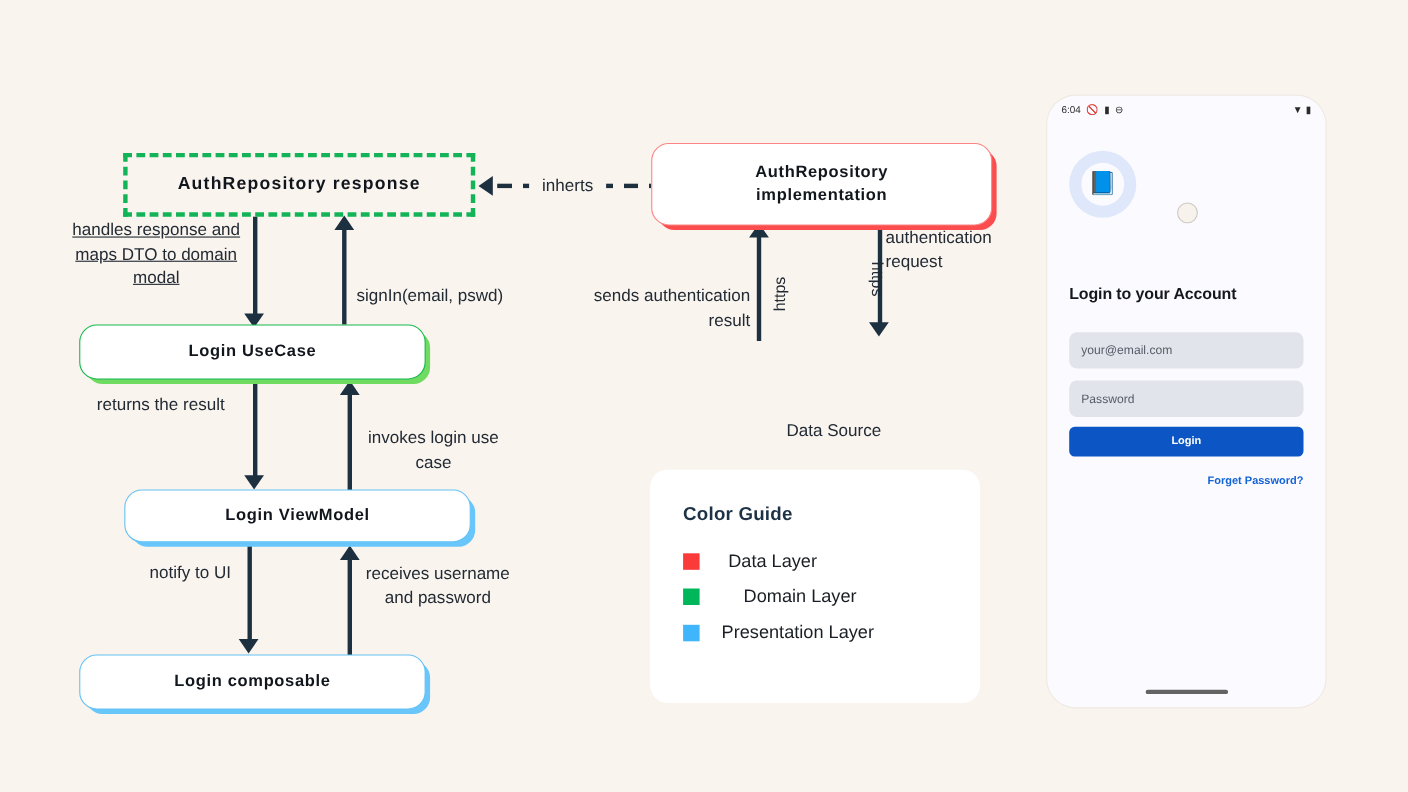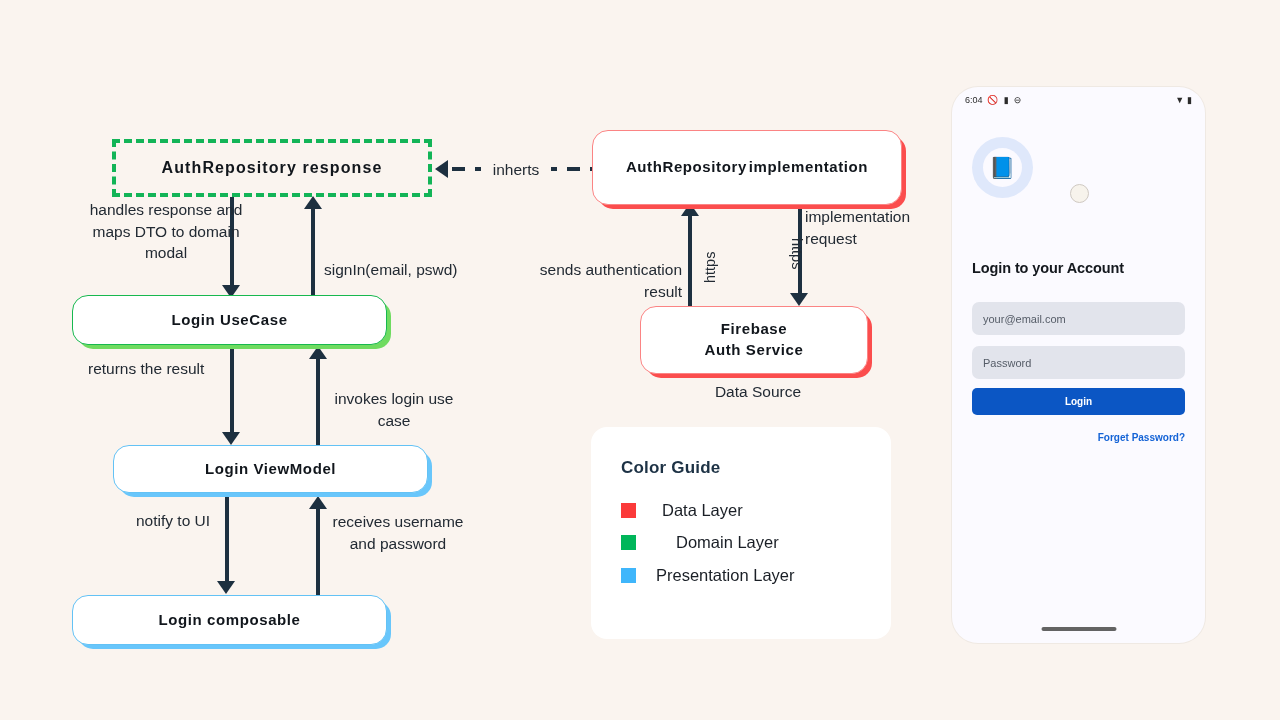--- a/index.html
+++ b/index.html
@@ -255,29 +255,25 @@
   </div>
 
   <div class="node blue-solid" style="left:113px; top:445px; width:315px; height:48px;">
     <span>Login ViewModel</span>
   </div>
 
   <div class="node blue-solid" style="left:72px; top:595px; width:315px; height:50px;">
     <span>Login composable</span>
   </div>
 
-  <div class="node red-solid" style="left:592px; top:130px; width:310px; height:75px; gap:2px;">
+  <div class="node red-solid" style="left:592px; top:130px; width:310px; height:75px; flex-direction:column; gap:2px;">
     <span>AuthRepository</span>
     <span>implementation</span>
   </div>
 
-  <div class="node red-solid" style="left:640px; top:306px; width:228px; height:68px; flex-direction:column; gap:2px;">
-    <span>Firebase</span>
-    <span>Auth Service</span>
-  </div>
 
   <div class="edge-label center" style="left:658px; top:381px; width:200px;">Data Source</div>
 
   <div class="arrow-line" style="left:230px; top:197px; height:90px;"></div>
   <div class="arrow-head down" style="left:222px; top:285px;"></div>
 
   <div class="arrow-line" style="left:311px; top:208px; height:87px;"></div>
   <div class="arrow-head up" style="left:304px; top:196px;"></div>
 
   <div class="arrow-line" style="left:230px; top:347px; height:88px;"></div>
@@ -295,35 +291,35 @@
   <div class="arrow-line" style="left:688px; top:215px; height:95px;"></div>
   <div class="arrow-head up" style="left:681px; top:203px;"></div>
 
   <div class="arrow-line" style="left:798px; top:205px; height:90px;"></div>
   <div class="arrow-head down" style="left:790px; top:293px;"></div>
 
   <div class="dashed-line" style="left:452px; top:167px; width:140px;"></div>
   <div class="arrow-head left" style="left:435px; top:160px;"></div>
   <div class="edge-label" style="left:481px; top:159px; width:70px; background:#faf4ef; text-align:center;">inherts</div>
 
-  <div class="edge-label center" style="left:84px; top:199px; width:164px;">handles response and maps DTO to domain modal</div>
+  <div class="edge-label center" style="left:60px; top:199px; width:164px;text-decoration:underline;">handles response and maps DTO to domain modal</div>
 
   <div class="edge-label" style="left:324px; top:259px; width:180px;">signIn(email, pswd)</div>
 
   <div class="edge-label" style="left:88px; top:358px; width:150px;">returns the result</div>
 
   <div class="edge-label center" style="left:330px; top:388px; width:128px;">invokes login use case</div>
 
   <div class="edge-label" style="left:136px; top:510px; width:120px;">notify to UI</div>
 
   <div class="edge-label center" style="left:329px; top:511px; width:138px;">receives username and password</div>
 
   <div class="edge-label right" style="left:506px; top:259px; width:176px;">sends authentication result</div>
 
-  <div class="edge-label" style="left:805px; top:206px; width:130px;">implementation request</div>
+  <div class="edge-label" style="left:805px; top:206px; width:130px;">authentication request</div>
 
   <div class="edge-label vert vert-up" style="left:700px; top:283px;">https</div>
 
   <div class="edge-label vert vert-down" style="left:807px; top:238px;">https</div>
 
   <div id="color-guide">
     <div class="cg-title">Color Guide</div>
 
     <div class="cg-row" style="top:74px;gap:26px;">
       <span class="cg-swatch" style="background:#fb3a3a;"></span>

